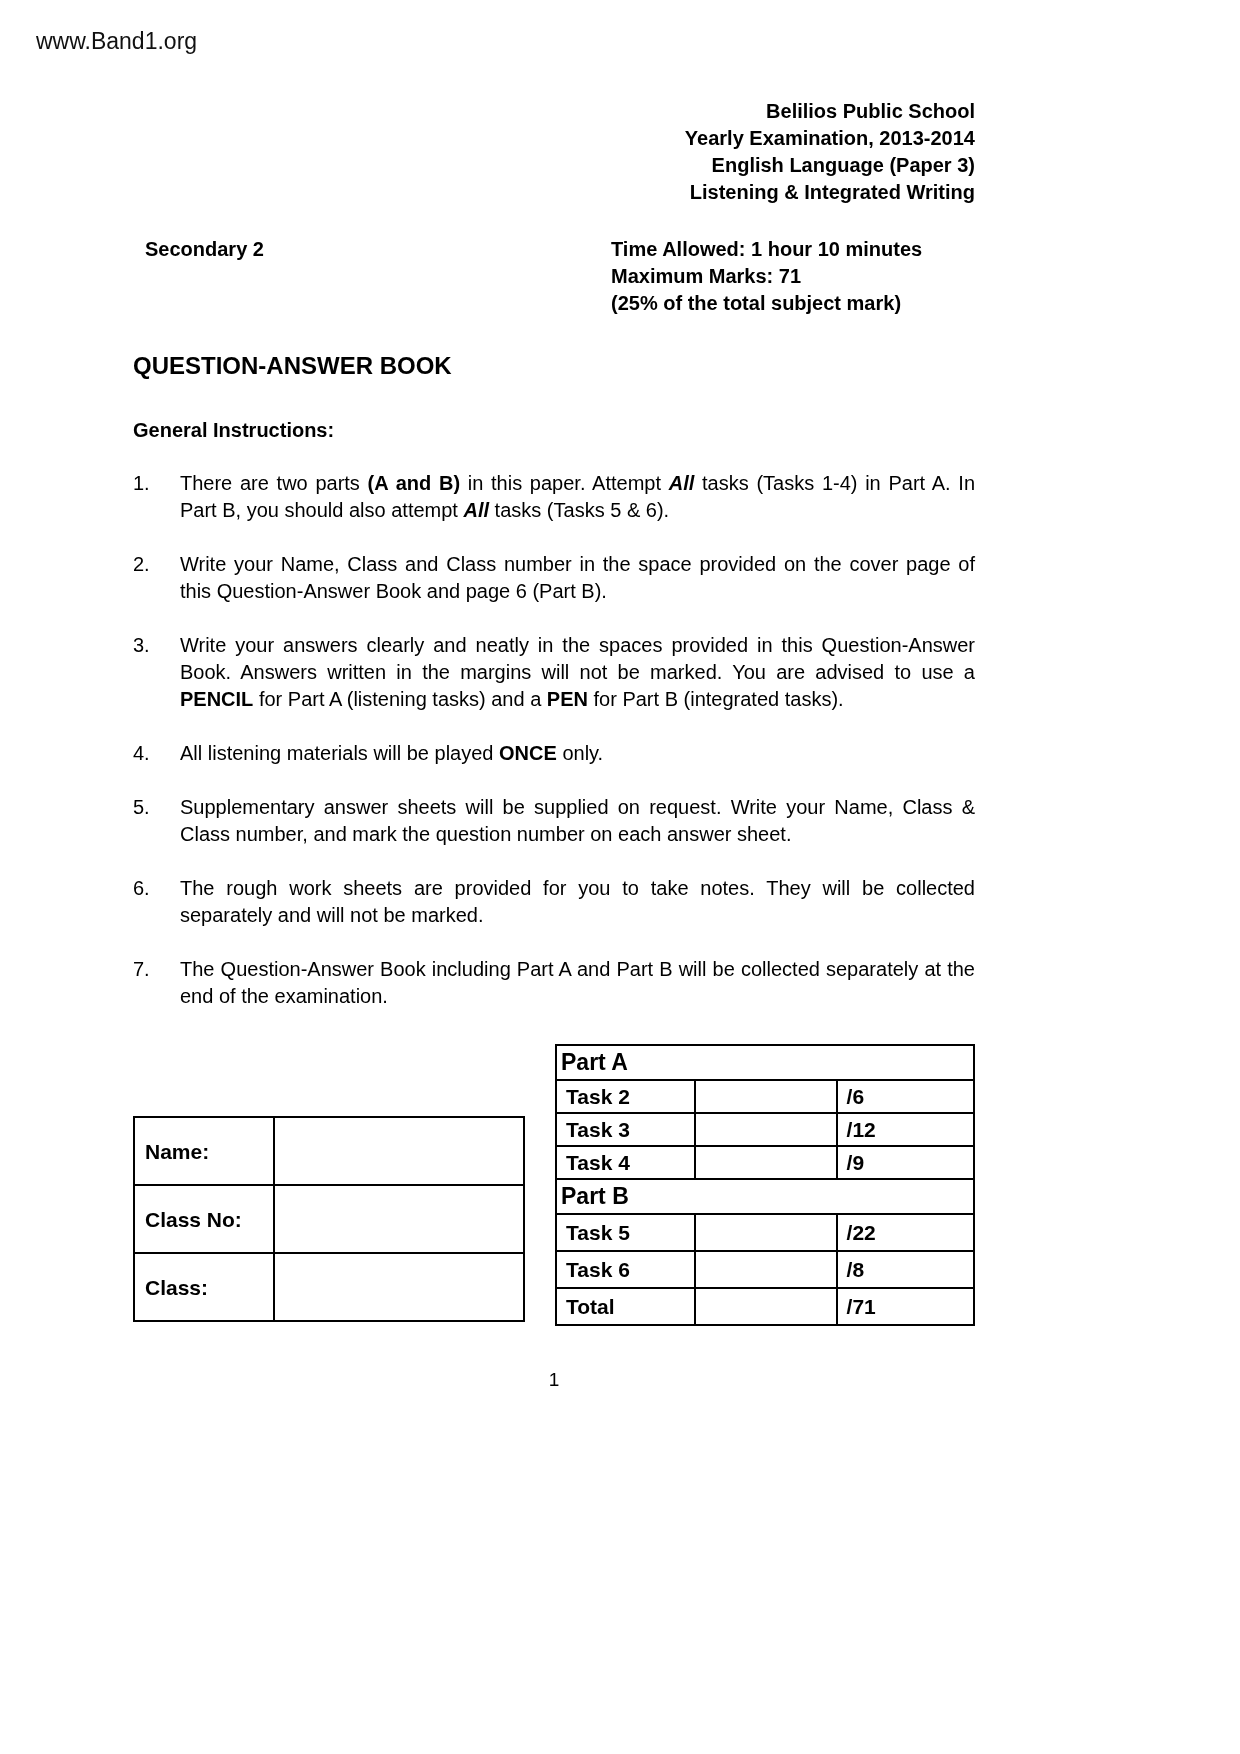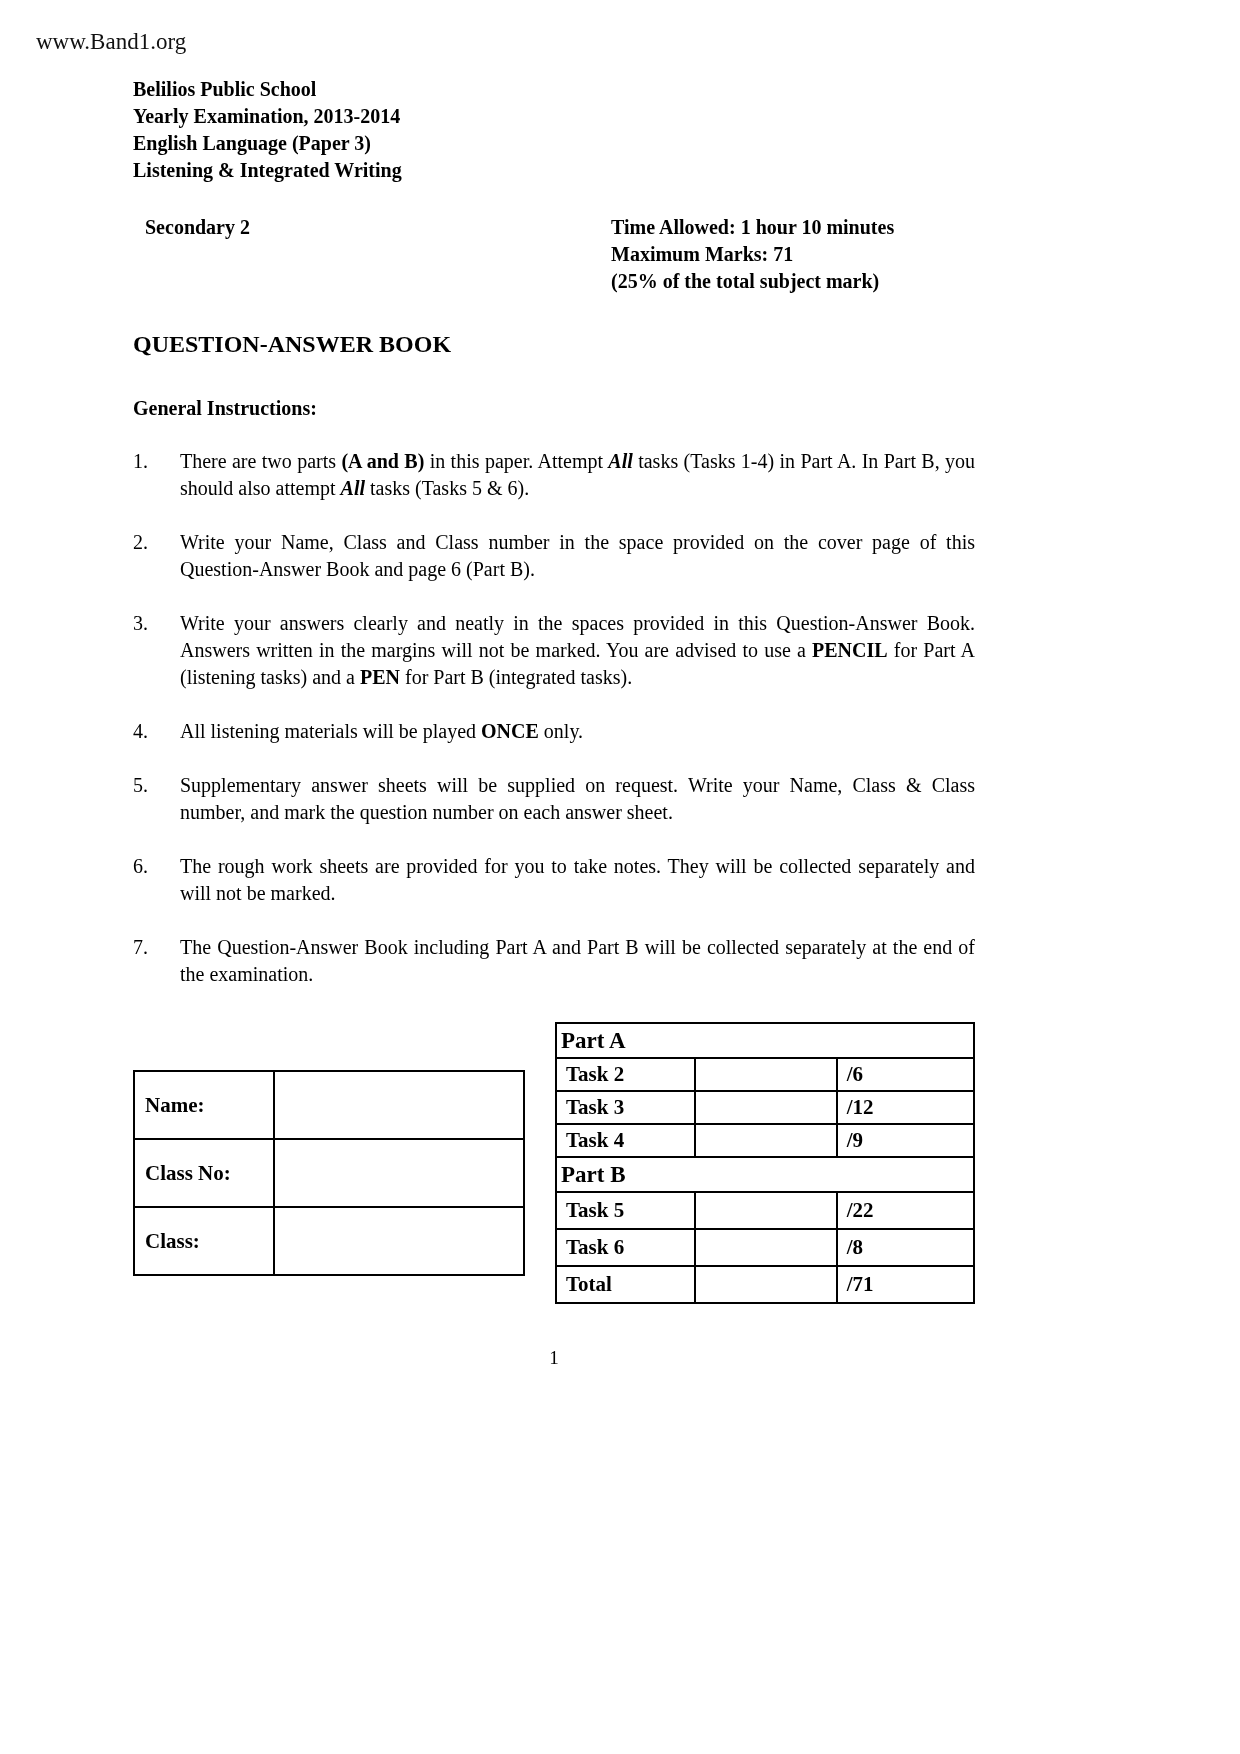--- a/index.html
+++ b/index.html
@@ -3,39 +3,39 @@
 <meta charset="utf-8">
 <style>
   * { margin: 0; padding: 0; box-sizing: border-box; }
   html, body { background: #ffffff; }
   .page {
     position: relative;
     width: 1240px;
     height: 1754px;
     background: #ffffff;
     color: #000000;
-    font-family: Liberation Serif, serif;
+    font-family: Liberation Sans, sans-serif;
     font-size: 20px;
     line-height: 27px;
     overflow: hidden;
   }
   .watermark {
     position: absolute;
     top: 28px;
     left: 36px;
     font-size: 23px;
     color: #111111;
   }
   .content {
     margin-left: 133px;
     width: 842px;
   }
   .exam-header {
-    padding-top: 76px;
-    text-align: left;
+    padding-top: 98px;
+    text-align: right;
     font-weight: 700;
   }
   .exam-header div { font-size: 20px; }
   .meta-row {
     position: relative;
     margin-top: 30px;
     min-height: 81px;
     font-weight: 700;
     margin-left: 12px;
   }
@@ -71,21 +71,21 @@
   .b  { font-weight: 700; }
   .bi { font-weight: 700; font-style: italic; }
   .bottom-row {
     display: flex;
     margin-top: 34px;
     align-items: flex-start;
   }
   table { border-collapse: collapse; }
   td, th { border: 2px solid #000000; }
   .name-table {
-    margin-top: 48px;
+    margin-top: 72px;
     width: 392px;
   }
   .name-table td { height: 68px; vertical-align: middle; }
   .name-table .label {
     width: 140px;
     padding-left: 10px;
     font-weight: 700;
     font-size: 21px;
   }
   .marks-table {

